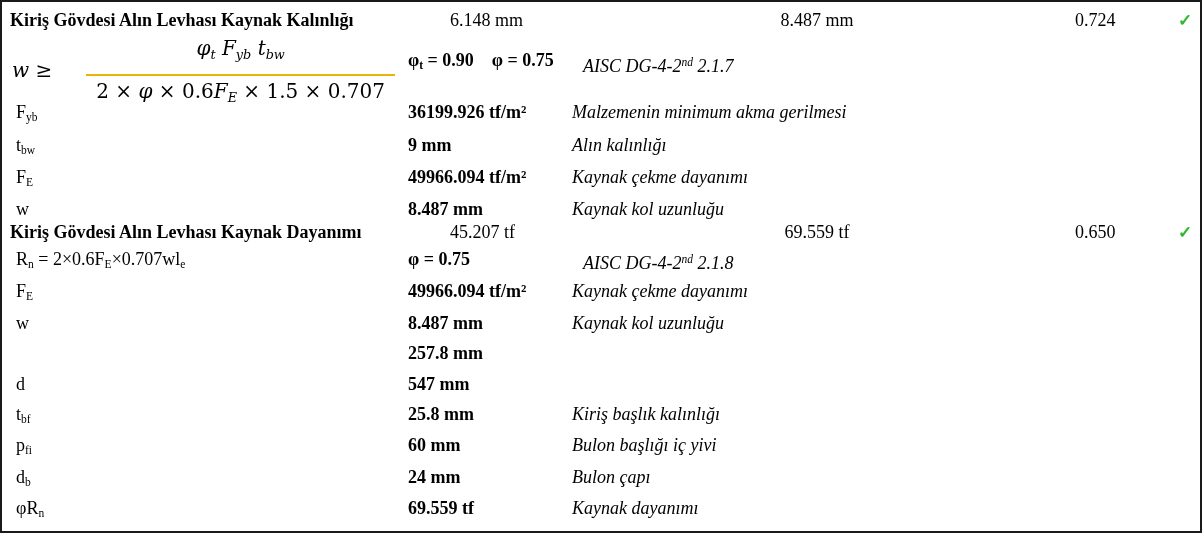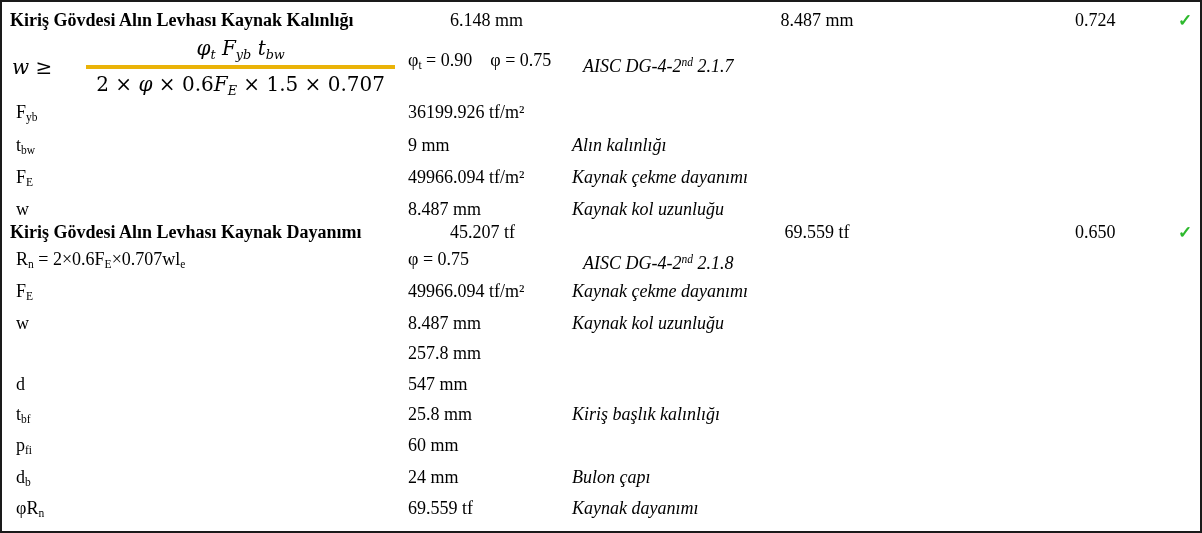--- a/index.html
+++ b/index.html
@@ -10,42 +10,42 @@
     border:2px solid #1a1a1a;
     background:#fff;
     font-family:"Liberation Serif", serif;
     font-size:18px;
     color:#000;
     overflow:hidden;
   }
   .row{position:absolute;left:0;right:0;height:26px;}
   .cell{position:absolute;top:0;white-space:pre;}
   .c1{left:14px;}
-  .c2{left:406px;}
+  .c2{left:406px;font-weight:bold;}
   .c3{left:570px;}
   .desc{font-style:italic;}
   .ref{font-style:italic;margin-left:11px;}
   .ht{left:8px;font-weight:bold;}
   .v1{left:448px;}
   .v2{left:730px;width:170px;text-align:center;}
   .rt{left:1073px;}
   .ck{left:1176px;color:#2db92d;font-size:17px;font-weight:bold;}
   .sb{font-size:0.64em;vertical-align:-0.28em;}
   .sp{font-size:0.64em;vertical-align:0.55em;}
   .it{font-style:italic;}
   
   .fblock{
     position:absolute;left:10px;top:0;
     display:flex;align-items:center;
     font-family:"DejaVu Serif", serif;
     font-size:20px;
   }
   .flhs{white-space:pre;}
   .frac{display:inline-block;text-align:center;margin-left:34px;}
-  .fnum{display:block;padding:0 10px 3px 10px;border-bottom:4px solid #eab308;}
+  .fnum{display:block;padding:0 10px 12px 10px;border-bottom:2px solid #eab308;}
   .fden{display:block;padding:3px 10px 0 10px;}
 </style>
 </head>
 <body>
 
 <div class="sheet">
 
   <div class="row" style="top:8px">
     <span class="cell ht">Kiriş Gövdesi Alın Levhası Kaynak Kalınlığı</span>
     <span class="cell v1">6.148 mm</span>
@@ -62,20 +62,21 @@
         <span class="fden"><span>2 × </span><span class="it">φ</span><span> × 0.6</span><span class="it">F</span><span class="sb it">E</span><span> × 1.5 × 0.707</span></span>
       </span>
     </span>
     <span class="cell c2" style="top:14px"><span>φ</span><span class="sb">t</span><span> = 0.90</span><span>    </span><span>φ</span><span> = 0.75</span></span>
     <span class="cell c3 ref" style="top:20px"><span class="it">AISC DG-4-2</span><span class="sp it">nd</span><span class="it"> 2.1.7</span></span>
   </div>
 
   <div class="row" style="top:100px">
     <span class="cell c1"><span>F</span><span class="sb">yb</span></span>
     <span class="cell c2">36199.926 tf/m²</span>
+    <span class="cell c3 desc">Malzemenin minimum akma gerilmesi</span>
   </div>
   <div class="row" style="top:133px">
     <span class="cell c1"><span>t</span><span class="sb">bw</span></span>
     <span class="cell c2">9 mm</span>
     <span class="cell c3 desc">Alın kalınlığı</span>
   </div>
   <div class="row" style="top:165px">
     <span class="cell c1"><span>F</span><span class="sb">E</span></span>
     <span class="cell c2">49966.094 tf/m²</span>
     <span class="cell c3 desc">Kaynak çekme dayanımı</span>
@@ -118,20 +119,21 @@
     <span class="cell c2">547 mm</span>
   </div>
   <div class="row" style="top:402px">
     <span class="cell c1"><span>t</span><span class="sb">bf</span></span>
     <span class="cell c2">25.8 mm</span>
     <span class="cell c3 desc">Kiriş başlık kalınlığı</span>
   </div>
   <div class="row" style="top:433px">
     <span class="cell c1"><span>p</span><span class="sb">fi</span></span>
     <span class="cell c2">60 mm</span>
+    <span class="cell c3 desc">Bulon başlığı iç yivi</span>
   </div>
   <div class="row" style="top:465px">
     <span class="cell c1"><span>d</span><span class="sb">b</span></span>
     <span class="cell c2">24 mm</span>
     <span class="cell c3 desc">Bulon çapı</span>
   </div>
   <div class="row" style="top:496px">
     <span class="cell c1"><span>φR</span><span class="sb">n</span></span>
     <span class="cell c2">69.559 tf</span>
     <span class="cell c3 desc">Kaynak dayanımı</span>

